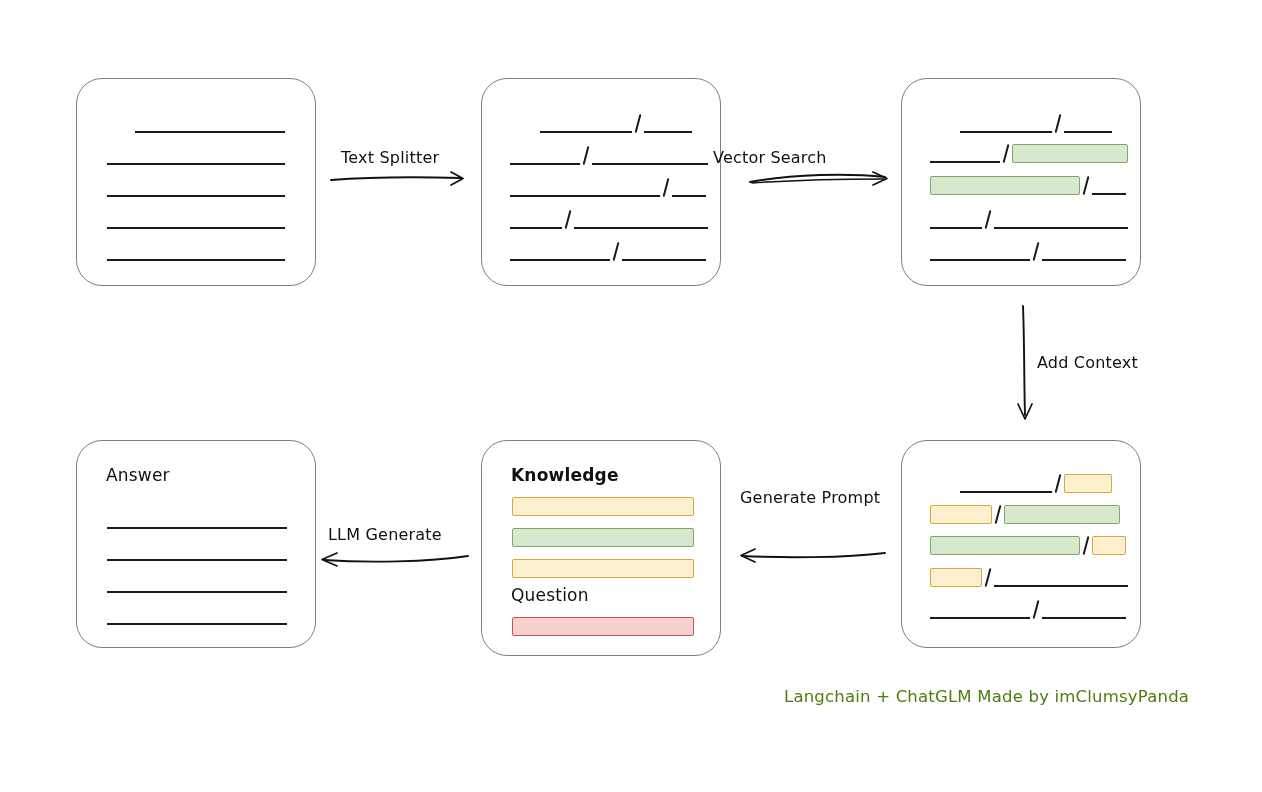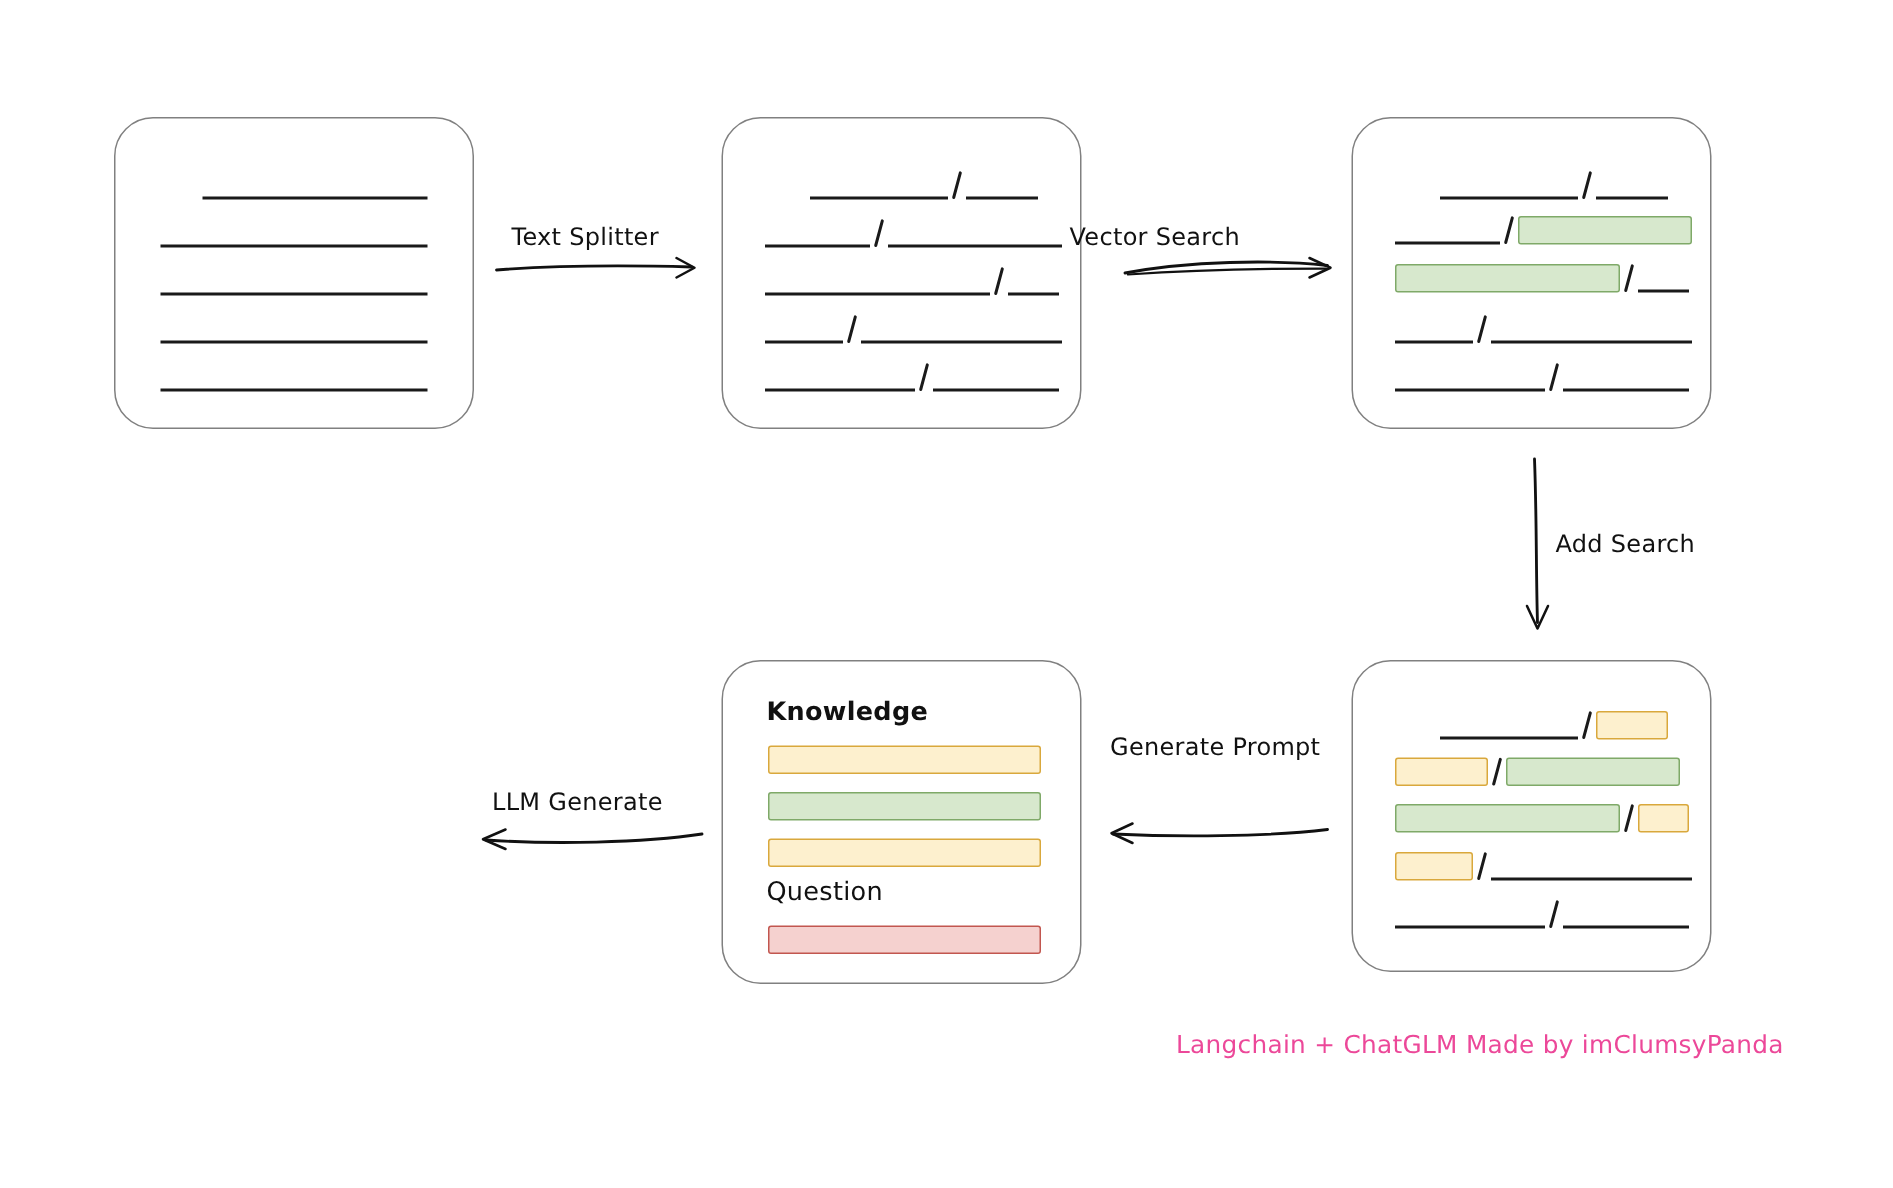--- a/index.html
+++ b/index.html
@@ -114,21 +114,21 @@
     font-size: 16px;
     color: #111111;
     white-space: nowrap;
     letter-spacing: 0.2px;
   }
 
   
   .credit {
     position: absolute;
     font-size: 16.5px;
-    color: #ec4899;
+    color: #4d7c0f;
     white-space: nowrap;
     letter-spacing: 0.2px;
   }
 
   svg.arrow {
     position: absolute;
     overflow: visible;
   }
   svg.arrow path,
   svg.arrow polyline {
@@ -235,21 +235,21 @@
         <span class="slash"></span>
         <span class="seg" style="width:84px;"></span>
       </div>
     </div>
   </div>
 
   <svg class="arrow" style="left:1014px; top:305px;" width="24" height="118" viewBox="0 0 24 118">
     <path d="M9 1 C 10.5 40, 10 78, 11 110" stroke-width="1.9"></path>
     <polyline points="4,99 11,114 18,99" stroke-width="1.7"></polyline>
   </svg>
-  <div class="arrow-label" style="left:1037px; top:353px;">Add Search</div>
+  <div class="arrow-label" style="left:1037px; top:353px;">Add Context</div>
 
   <div class="card" style="left:901px; top:440px; width:240px; height:208px;">
     <div class="lines">
       <div class="row" style="top:30px; padding-left:28px;">
         <span class="gap" style="width:30px;"></span>
         <span class="seg" style="width:92px;"></span>
         <span class="slash"></span>
         <span class="chip yellow" style="width:48px;"></span>
       </div>
       <div class="row" style="top:61px; padding-left:28px;">
@@ -292,16 +292,33 @@
 
     <div class="bar red" style="left:30px; top:176px; width:182px;"></div>
   </div>
 
   <div class="arrow-label" style="left:328px; top:525px;">LLM Generate</div>
   <svg class="arrow" style="left:320px; top:549px;" width="150" height="22" viewBox="0 0 150 22">
     <path d="M148 7 C 108 13, 48 14, 4 11" stroke-width="1.9"></path>
     <polyline points="17,4 2,10.5 17,17" stroke-width="1.7"></polyline>
   </svg>
 
+  <div class="card" style="left:76px; top:440px; width:240px; height:208px;">
+    <div class="card-heading" style="left:29px; top:24px;">Answer</div>
+    <div class="lines">
+      <div class="row" style="top:66px; padding-left:30px;">
+        <span class="seg" style="width:180px;"></span>
+      </div>
+      <div class="row" style="top:98px; padding-left:30px;">
+        <span class="seg" style="width:180px;"></span>
+      </div>
+      <div class="row" style="top:130px; padding-left:30px;">
+        <span class="seg" style="width:180px;"></span>
+      </div>
+      <div class="row" style="top:162px; padding-left:30px;">
+        <span class="seg" style="width:180px;"></span>
+      </div>
+    </div>
+  </div>
 
   <div class="credit" style="left:784px; top:687px;">Langchain + ChatGLM Made by imClumsyPanda</div>
 
 </div>
 
 </body></html>

